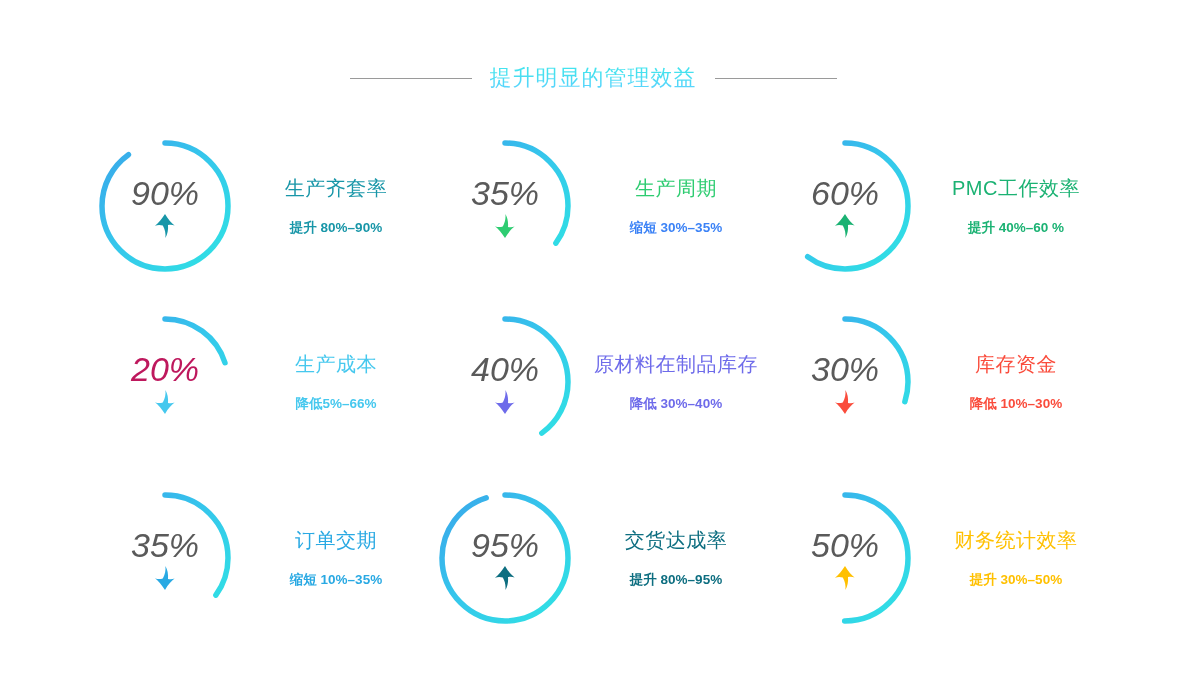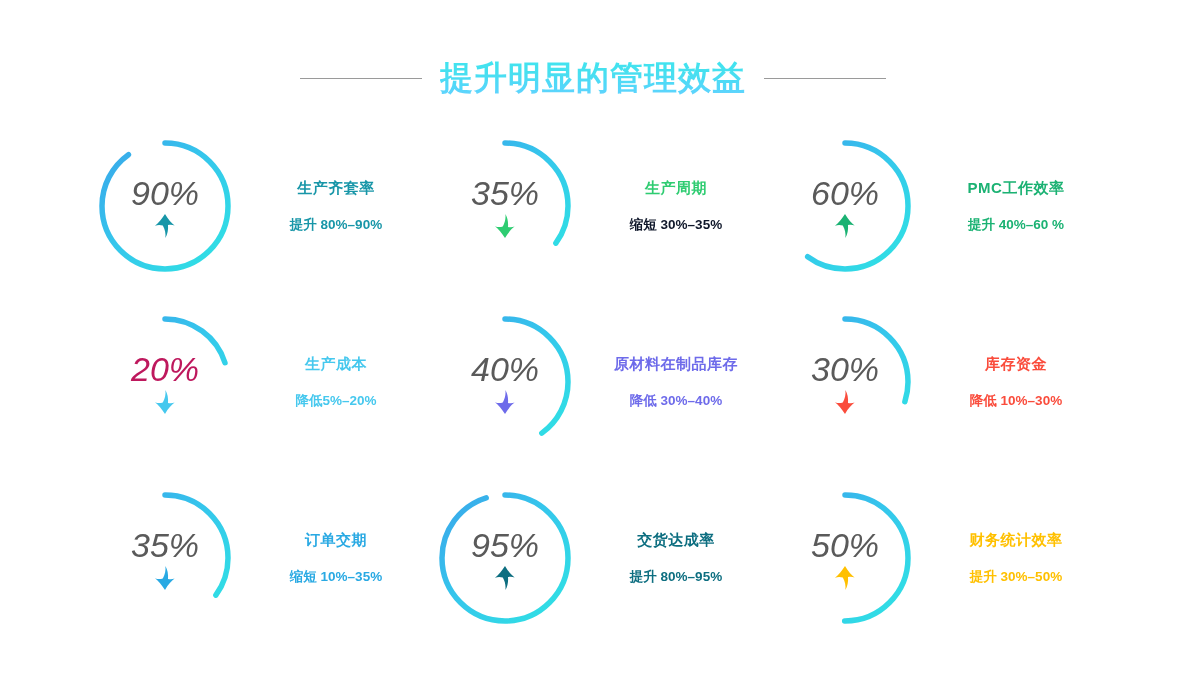--- a/index.html
+++ b/index.html
@@ -28,22 +28,22 @@
     gap: 18px;
   }
   .title-rule {
     height: 1px;
     background: #9a9a9a;
     flex: 0 0 auto;
   }
   .title-rule.left  { width: 122px; }
   .title-rule.right { width: 122px; }
   .page-title {
-    font-size: 33px;
-    font-weight: bold;
+    font-size: 22px;
+    font-weight: normal;
     letter-spacing: 1px;
     white-space: nowrap;
     background-image: linear-gradient(180deg, #3fe6f0 0%, #46e0ef 35%, #55d6fb 75%, #6fd2ff 100%);
     -webkit-background-clip: text;
     background-clip: text;
     color: transparent;
     -webkit-text-fill-color: transparent;
     line-height: 1.2;
     padding: 2px 0;
   }
@@ -104,22 +104,22 @@
 
   .labels {
     margin-left: 14px;
     display: flex;
     flex-direction: column;
     align-items: center;
     justify-content: center;
     width: 168px;
   }
   .card-title {
-    font-size: 15px;
-    font-weight: bold;
+    font-size: 20px;
+    font-weight: normal;
     letter-spacing: 0.5px;
     white-space: nowrap;
     line-height: 1.2;
   }
   .card-sub {
     margin-top: 20px;
     font-size: 13.5px;
     font-weight: bold;
     white-space: nowrap;
     line-height: 1.2;
@@ -173,21 +173,21 @@
         </svg>
         <div class="ring-center">
           <div class="pct" style="color:#5a5a5a">35%</div>
           <svg class="arrow" viewBox="0 0 22 26">
             <path d="M11 25 C14.2 19.5 17.6 15.8 20.6 13.6 C18.3 14.4 16.0 14.5 14.0 13.9 C14.4 9.2 13.6 4.8 11.4 1.0 C11.9 5.4 11.0 9.6 8.8 13.4 C6.3 14.4 3.6 14.3 1.0 13.2 C4.4 16.0 7.8 20.0 11 25 Z" fill="#2ecc71"></path>
           </svg>
         </div>
       </div>
       <div class="labels">
         <div class="card-title" style="color:#2ecc71">生产周期</div>
-        <div class="card-sub" style="color:#0f172a">缩短 30%–35%</div>
+        <div class="card-sub" style="color:#3b82f6">缩短 30%–35%</div>
       </div>
     </div>
     <div class="card">
       <div class="ring-wrap">
         <svg class="ring-svg" viewBox="0 0 146 146">
           <defs>
             <linearGradient id="ringgrad2" x1="0%" y1="100%" x2="100%" y2="0%">
               <stop offset="0%" stop-color="#2fe3e3"></stop>
               <stop offset="55%" stop-color="#35c6ec"></stop>
               <stop offset="100%" stop-color="#3aa5ea"></stop>
@@ -221,21 +221,21 @@
         </svg>
         <div class="ring-center">
           <div class="pct" style="color:#be185d">20%</div>
           <svg class="arrow" viewBox="0 0 22 26">
             <path d="M11 25 C14.2 19.5 17.6 15.8 20.6 13.6 C18.3 14.4 16.0 14.5 14.0 13.9 C14.4 9.2 13.6 4.8 11.4 1.0 C11.9 5.4 11.0 9.6 8.8 13.4 C6.3 14.4 3.6 14.3 1.0 13.2 C4.4 16.0 7.8 20.0 11 25 Z" fill="#46c8ee"></path>
           </svg>
         </div>
       </div>
       <div class="labels">
         <div class="card-title" style="color:#46c8ee">生产成本</div>
-        <div class="card-sub" style="color:#46c8ee">降低5%–20%</div>
+        <div class="card-sub" style="color:#46c8ee">降低5%–66%</div>
       </div>
     </div>
     <div class="card">
       <div class="ring-wrap">
         <svg class="ring-svg" viewBox="0 0 146 146">
           <defs>
             <linearGradient id="ringgrad4" x1="0%" y1="100%" x2="100%" y2="0%">
               <stop offset="0%" stop-color="#2fe3e3"></stop>
               <stop offset="55%" stop-color="#35c6ec"></stop>
               <stop offset="100%" stop-color="#3aa5ea"></stop>

